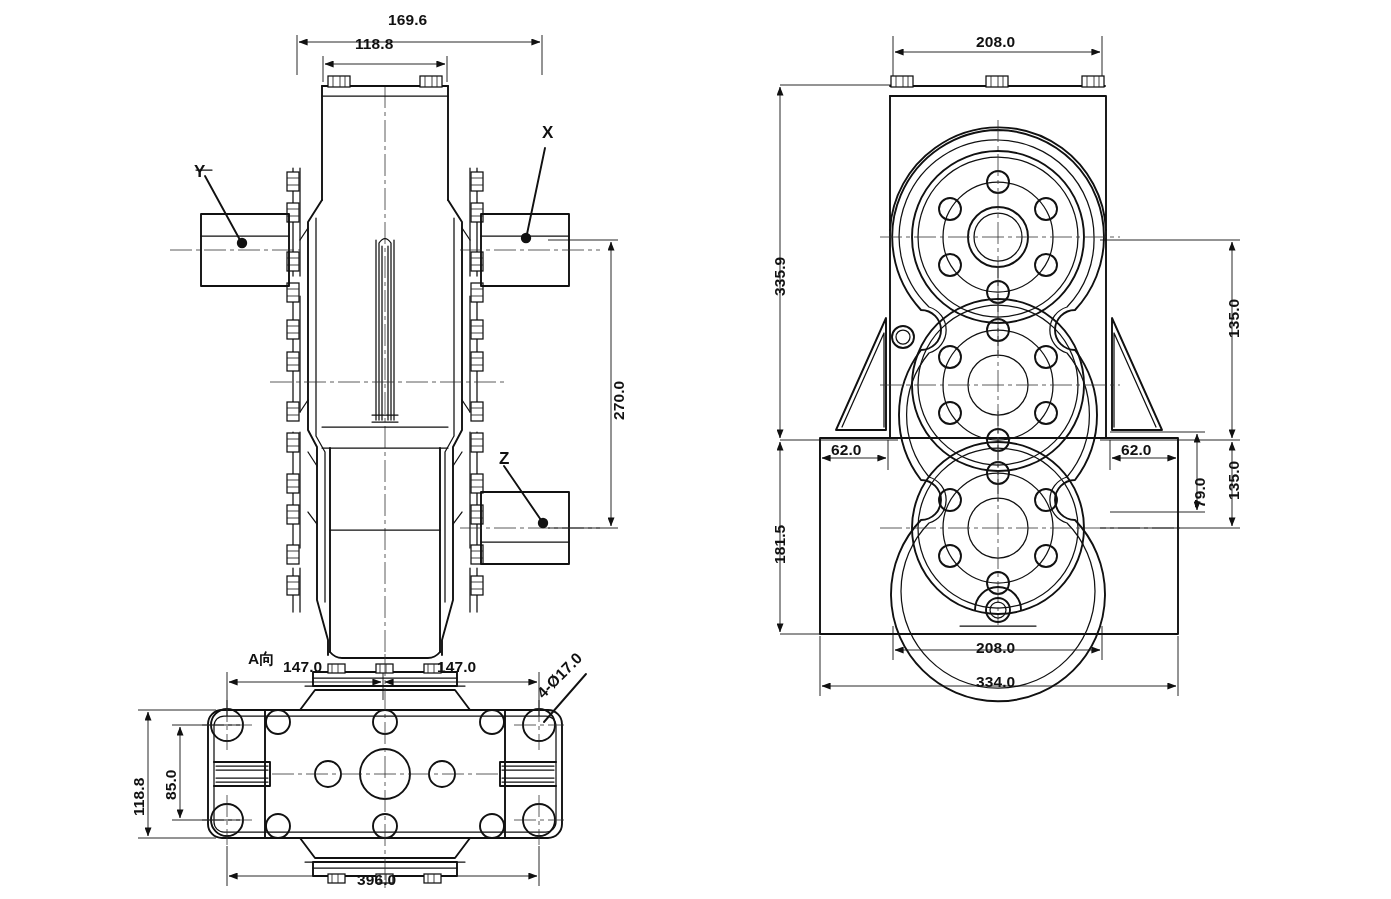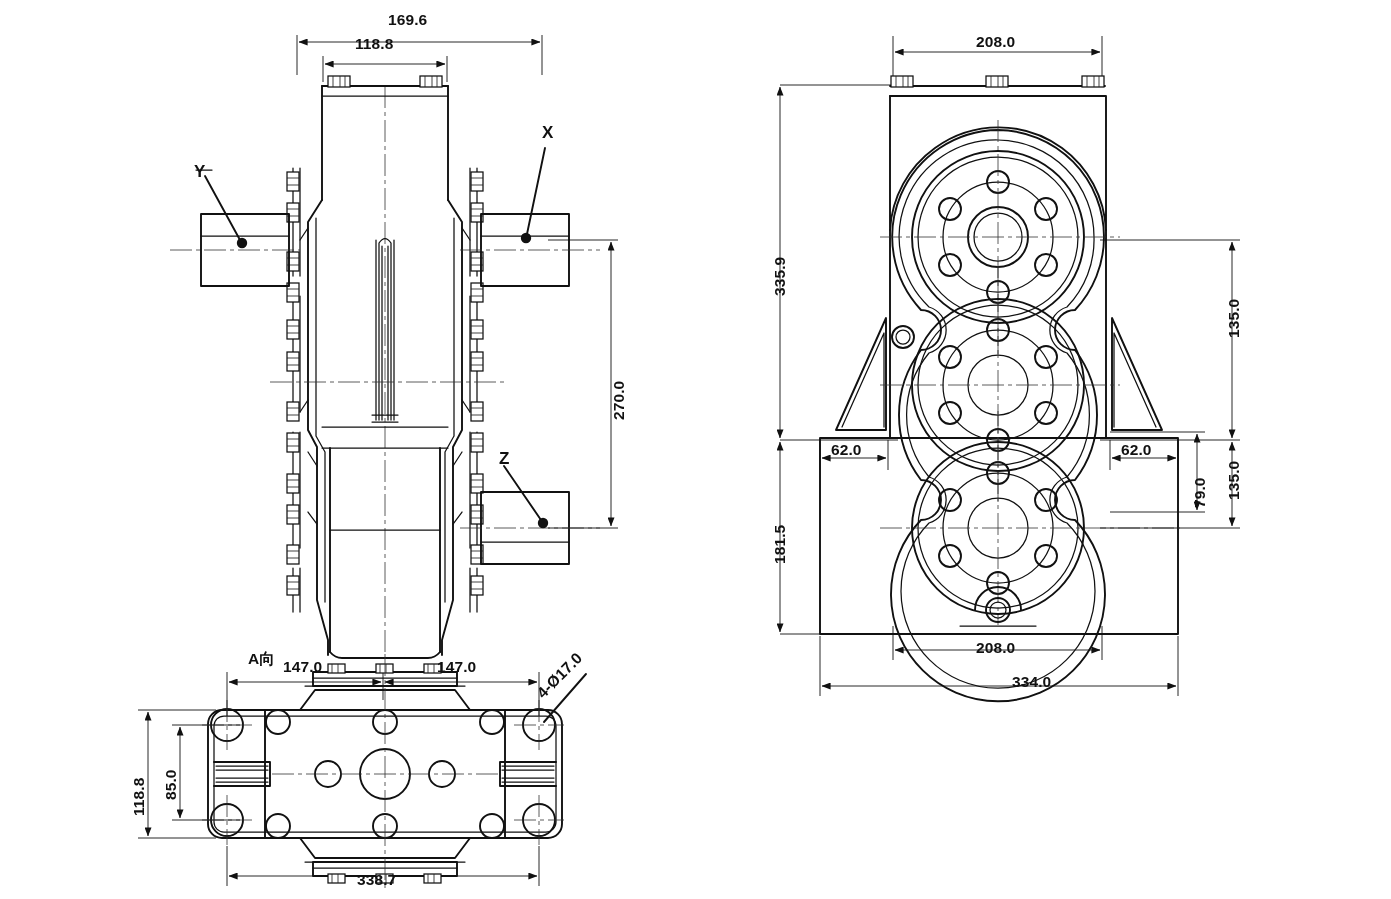--- a/index.html
+++ b/index.html
@@ -453,23 +453,23 @@
 
 <div class="lbl" style="left:976px;top:34px;">208.0</div>
 <div class="lbl rot90" style="left:772px;top:296px;">335.9</div>
 <div class="lbl rot90" style="left:772px;top:564px;">181.5</div>
 <div class="lbl rot90" style="left:1226px;top:338px;">135.0</div>
 <div class="lbl rot90" style="left:1226px;top:500px;">135.0</div>
 <div class="lbl rot90" style="left:1192px;top:508px;">79.0</div>
 <div class="lbl" style="left:831px;top:442px;">62.0</div>
 <div class="lbl" style="left:1121px;top:442px;">62.0</div>
 <div class="lbl" style="left:976px;top:640px;">208.0</div>
-<div class="lbl" style="left:1012px;top:674px;">334.0</div>
+<div class="lbl" style="left:976px;top:674px;">334.0</div>
 
 <div class="lbl" style="left:248px;top:651px;">A向</div>
 <div class="lbl" style="left:283px;top:659px;">147.0</div>
 <div class="lbl" style="left:437px;top:659px;">147.0</div>
-<div class="lbl" style="left:357px;top:872px;">338.7</div>
+<div class="lbl" style="left:357px;top:872px;">396.0</div>
 <div class="lbl rot90" style="left:131px;top:816px;">118.8</div>
 <div class="lbl rot90" style="left:163px;top:800px;">85.0</div>
 <div class="lbl rot45" style="left:534px;top:690px;">4-Ø17.0</div>
 
 </div>
 
 </body></html>

